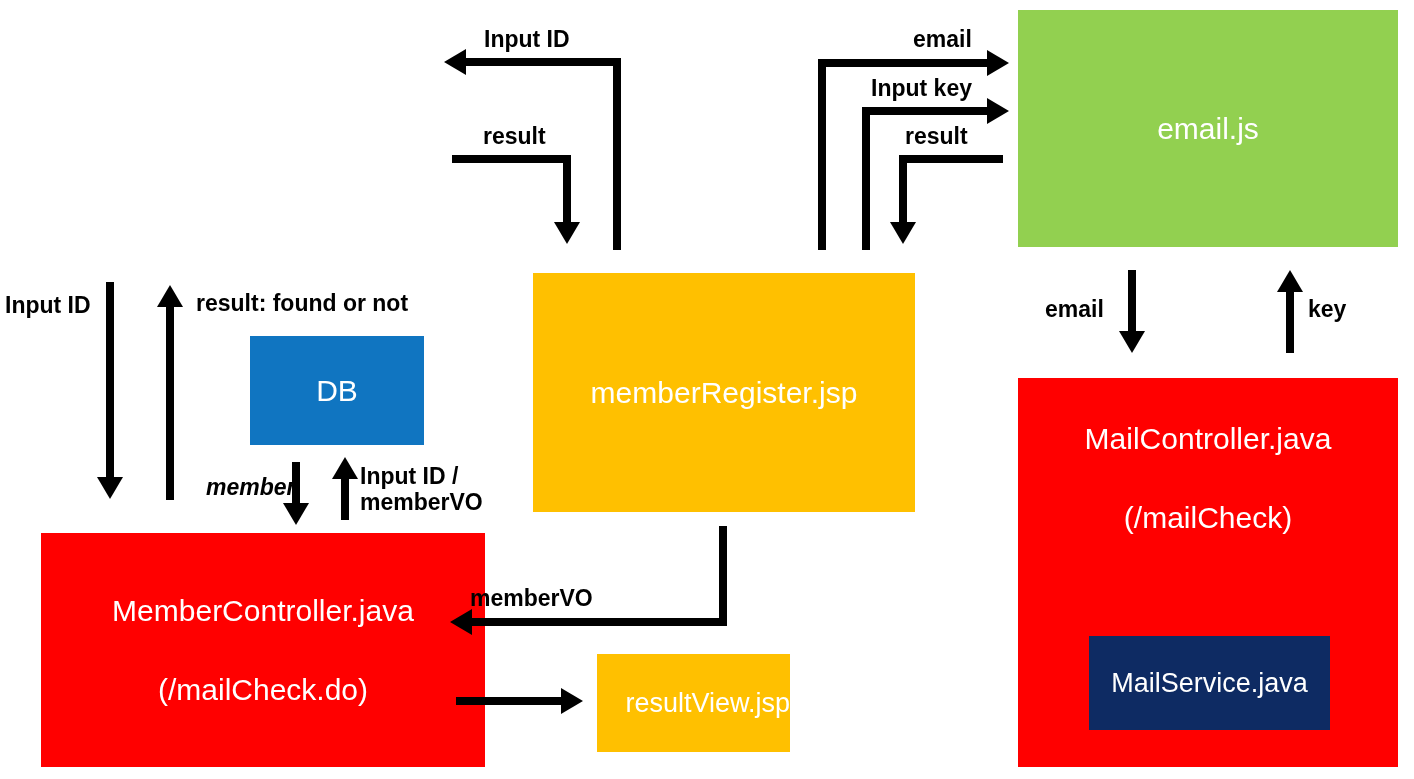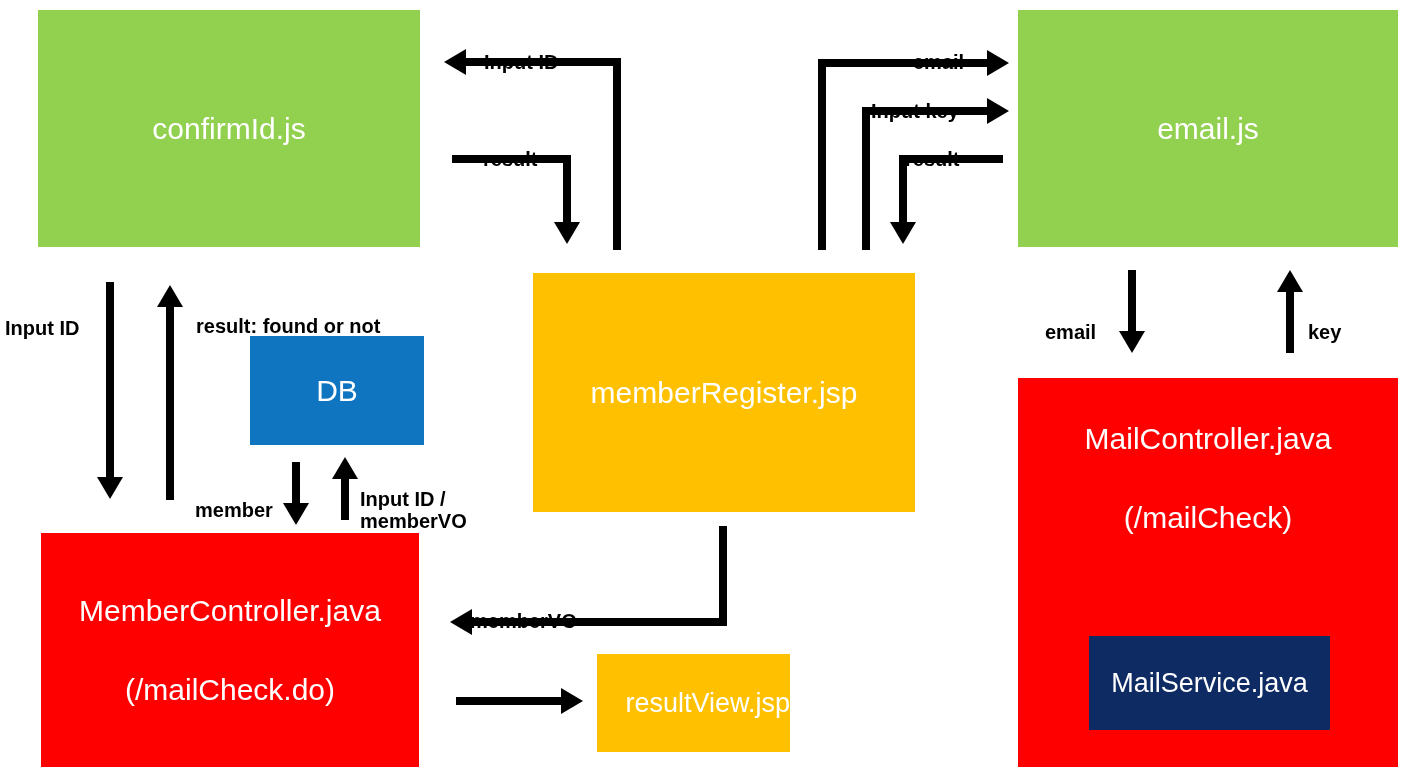--- a/index.html
+++ b/index.html
@@ -65,49 +65,45 @@
   .head-down {
     border-left: 13px solid transparent;
     border-right: 13px solid transparent;
     border-top: 22px solid #000000;
   }
 
   .edge-label {
     position: absolute;
     color: #000000;
     font-family: "Liberation Sans", sans-serif;
-    font-size: 20px;
+    font-size: 23px;
     font-weight: bold;
     white-space: pre;
     line-height: 1.12;
-    margin-top: 24px;
   }
 </style>
 </head>
 <body>
 
 <div id="canvas">
 
-  <div class="node node-green" style="left:38px; top:10px; width:382px; height:237px; font-size:30px;">
-    <span>confirmId.js</span>
-  </div>
 
   <div class="node node-amber" style="left:533px; top:273px; width:382px; height:239px; font-size:30px;">
     <span>memberRegister.jsp</span>
   </div>
 
   <div class="node node-green" style="left:1018px; top:10px; width:380px; height:237px; font-size:30px;">
     <span>email.js</span>
   </div>
 
   <div class="node node-blue" style="left:250px; top:336px; width:174px; height:109px; font-size:30px;">
     <span>DB</span>
   </div>
 
-  <div class="node node-red" style="left:41px; top:533px; width:378px; height:234px; font-size:30px;">
+  <div class="node node-red" style="left:41px; top:533px; width:444px; height:234px; font-size:30px;">
     <span>MemberController.java</span>
     <span class="line2">(/mailCheck.do)</span>
   </div>
 
   <div class="node node-amber" style="left:597px; top:654px; width:193px; height:98px; font-size:27px;align-items:flex-end;">
     <span>resultView.jsp</span>
   </div>
 
   <div class="node node-red" style="left:1018px; top:378px; width:380px; height:389px; font-size:30px; justify-content:flex-start; padding-top:38px;">
     <span>MailController.java</span>
@@ -131,21 +127,21 @@
   <div class="seg seg-v" style="left:106px; top:282px; height:196px;"></div>
   <div class="head head-down" style="left:97px; top:477px;"></div>
   <div class="edge-label" style="left:5px; top:293px;">Input ID</div>
 
   <div class="seg seg-v" style="left:166px; top:307px; height:193px;"></div>
   <div class="head head-up" style="left:157px; top:285px;"></div>
   <div class="edge-label" style="left:196px; top:291px;">result: found or not</div>
 
   <div class="seg seg-v" style="left:292px; top:462px; height:42px;"></div>
   <div class="head head-down" style="left:283px; top:503px;"></div>
-  <div class="edge-label" style="left:195px; top:475px;">member</div>
+  <div class="edge-label" style="left:206px; top:475px;font-style:italic;">member</div>
 
   <div class="seg seg-v" style="left:341px; top:478px; height:42px;"></div>
   <div class="head head-up" style="left:332px; top:457px;"></div>
   <div class="edge-label" style="left:360px; top:464px;">Input ID /
 memberVO</div>
 
   <div class="seg seg-v" style="left:719px; top:526px; height:100px;"></div>
   <div class="seg seg-h" style="left:472px; top:618px; width:255px;"></div>
   <div class="head head-left" style="left:450px; top:609px;"></div>
   <div class="edge-label" style="left:470px; top:586px;">memberVO</div>

